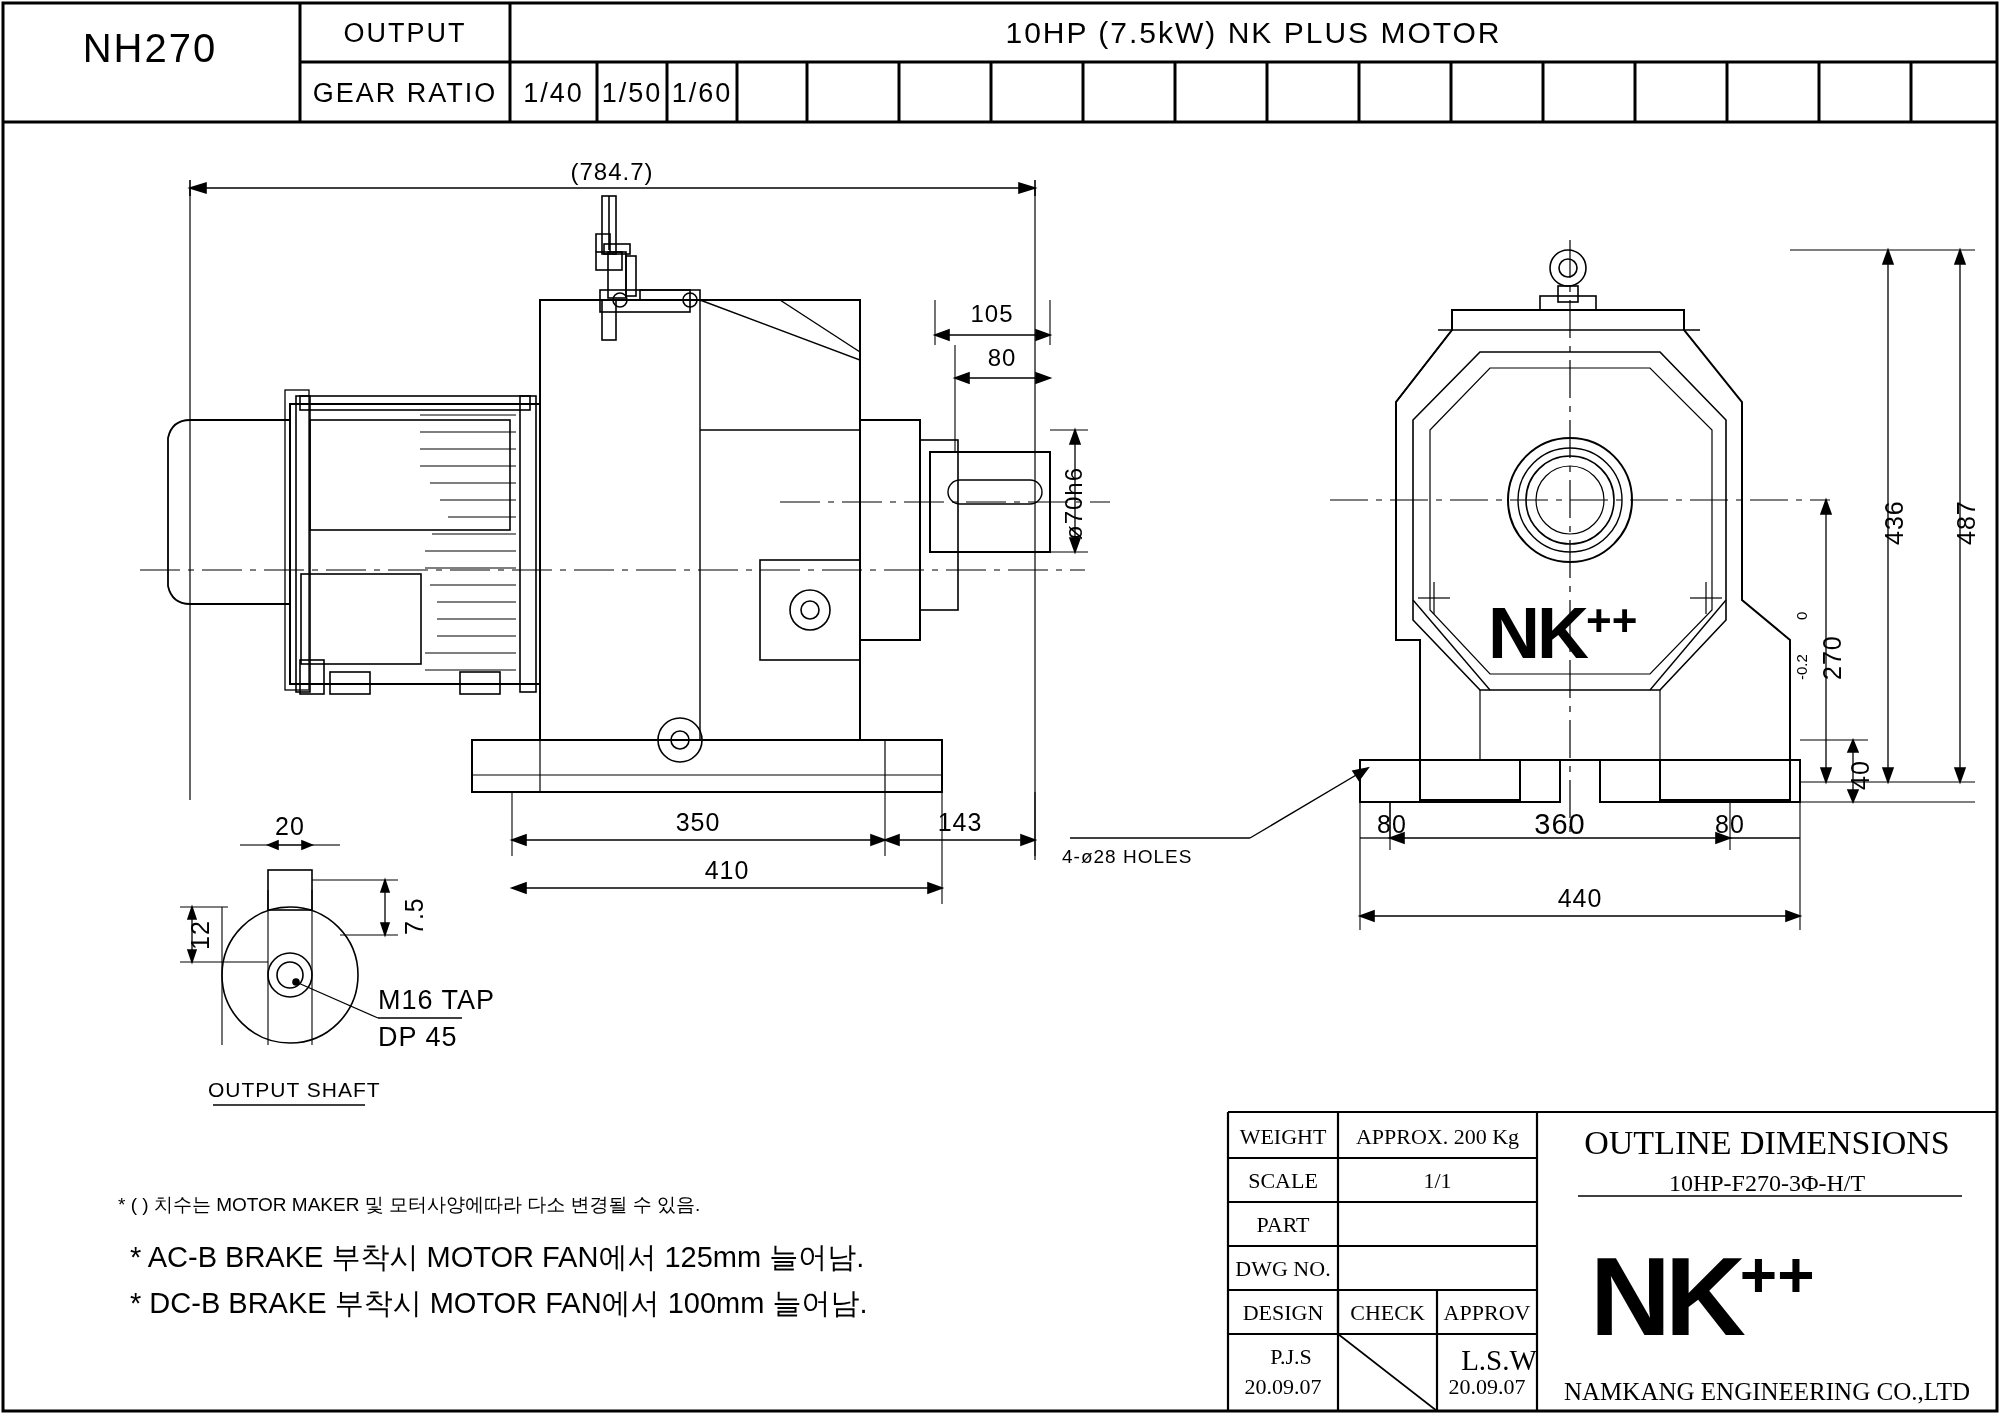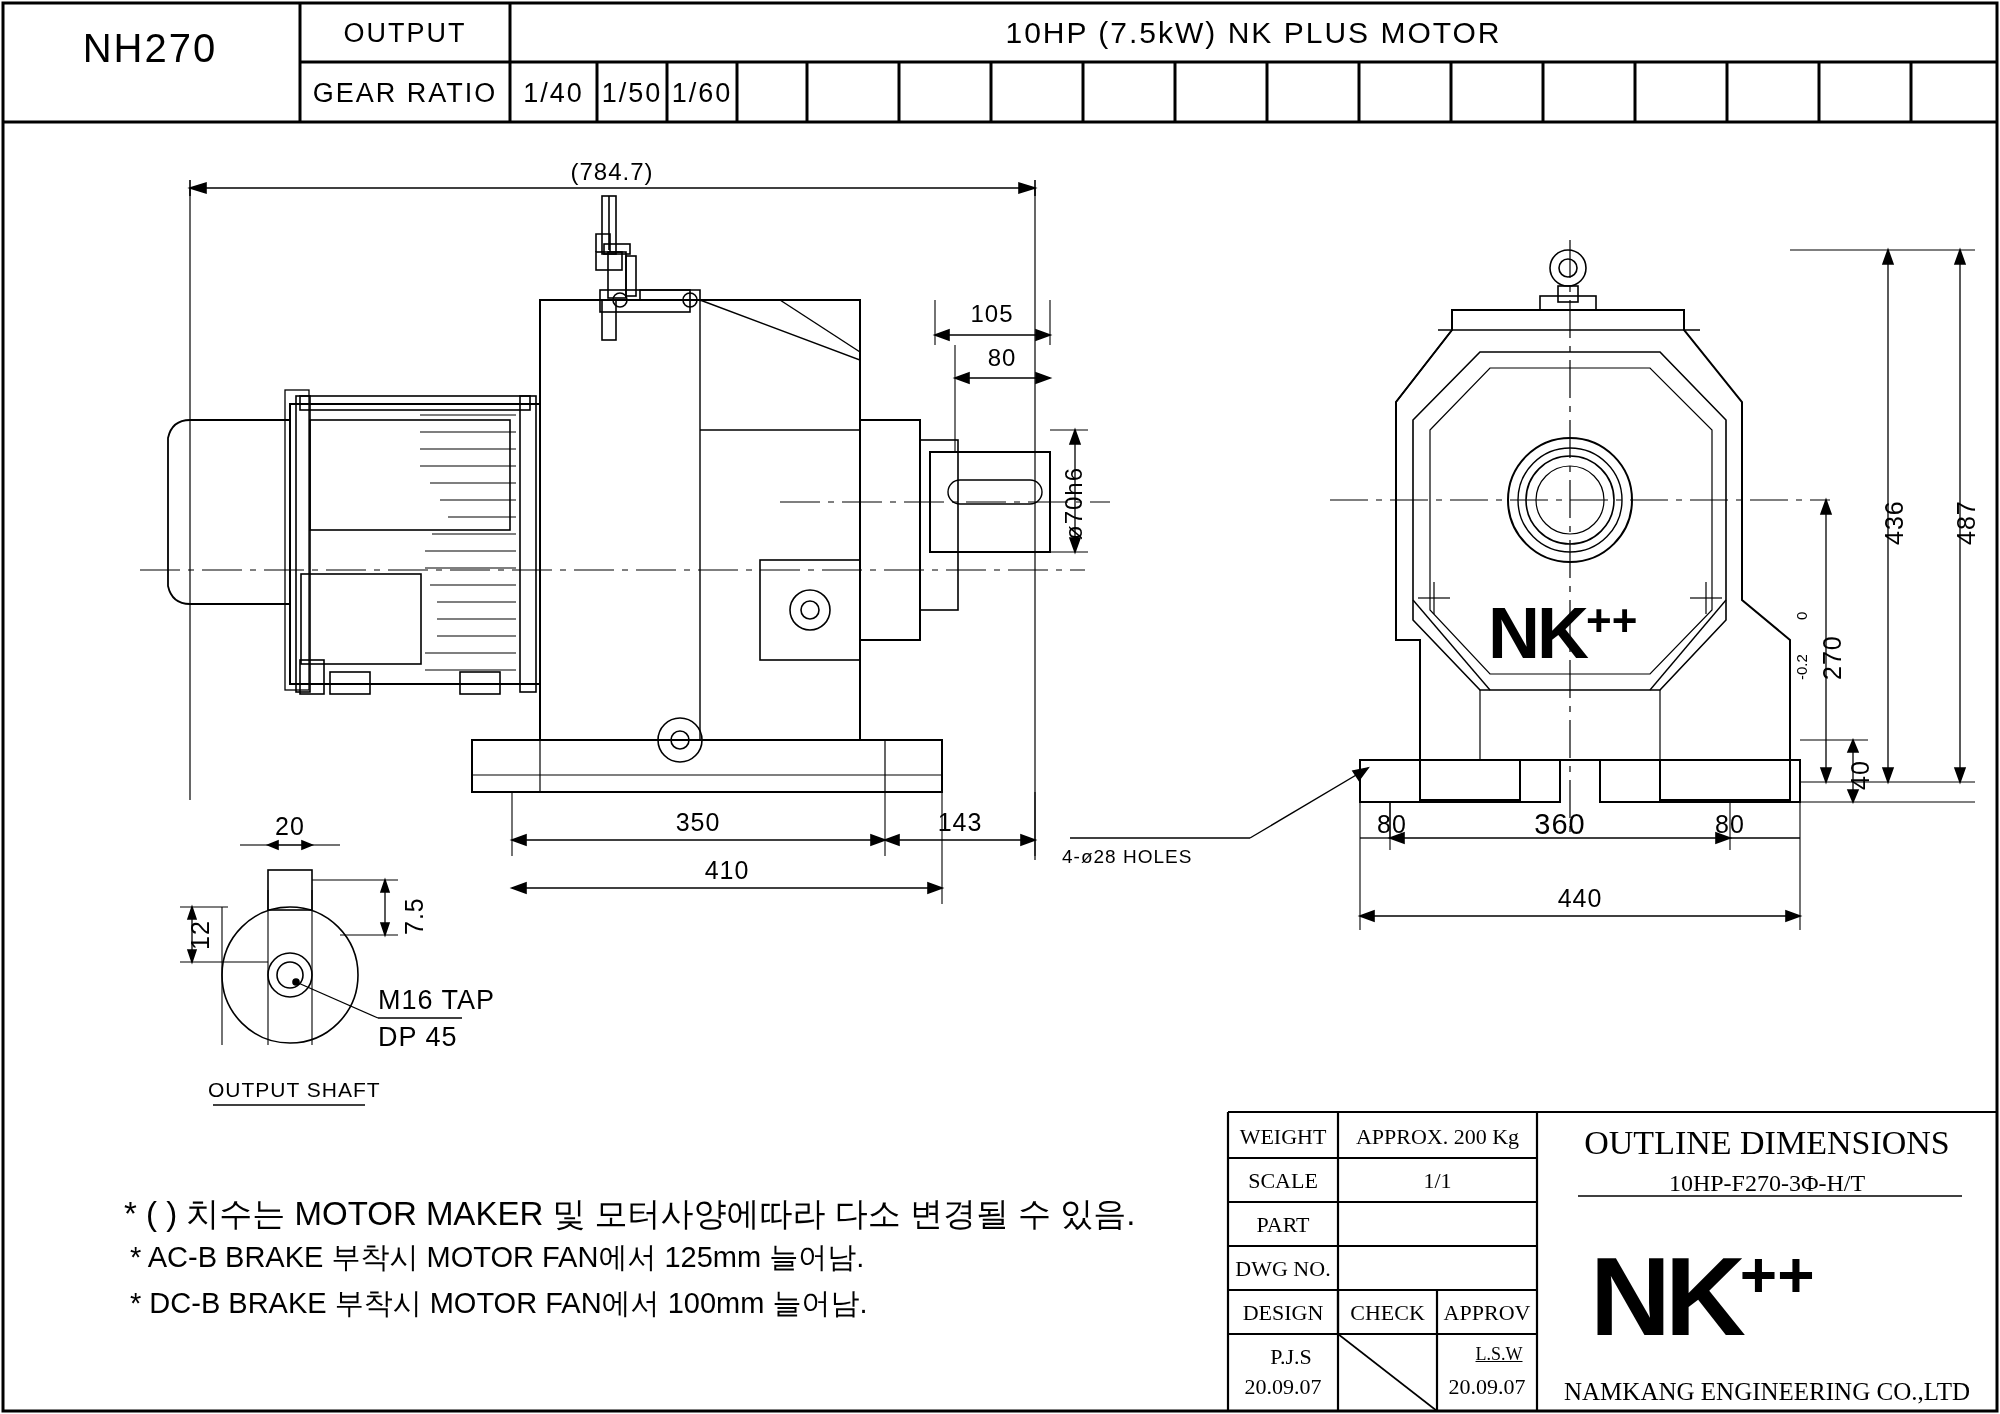--- a/index.html
+++ b/index.html
@@ -324,40 +324,40 @@
   <div class="txt c dimtxt" style="left:1342px;top:810px;width:100px;font-size:25px;">80</div>
   <div class="txt c dimtxt" style="left:1680px;top:810px;width:100px;font-size:25px;">80</div>
   <div class="txt c dimtxt" style="left:1510px;top:808px;width:100px;font-size:29px;">360</div>
   <div class="txt c dimtxt" style="left:1530px;top:884px;width:100px;font-size:25px;">440</div>
   <div class="txt dimtxt" style="left:1062px;top:846px;font-size:19px;letter-spacing:1px;">4-ø28 HOLES</div>
 
   <div class="txt" style="left:1488px;top:592px;">
     <span style="font-size:72px;font-weight:bold;letter-spacing:-3px;">NK</span><span style="font-size:44px;font-weight:bold;vertical-align:22px;">++</span>
   </div>
 
-  <div class="txt" style="left:124px;top:1192px;font-size:33px;">* (  ) 치수는 MOTOR MAKER 및 모터사양에따라 다소 변경될 수 있음.</div>
+  <div class="txt" style="left:118px;top:1192px;font-size:19px;">* (  ) 치수는 MOTOR MAKER 및 모터사양에따라 다소 변경될 수 있음.</div>
   <div class="txt" style="left:130px;top:1238px;font-size:29px;">* AC-B BRAKE 부착시 MOTOR FAN에서 125mm 늘어남.</div>
   <div class="txt" style="left:130px;top:1284px;font-size:29px;">* DC-B BRAKE 부착시 MOTOR FAN에서 100mm 늘어남.</div>
 
   <div class="txt c serif" style="left:1228px;top:1124px;width:110px;font-size:22px;">WEIGHT</div>
   <div class="txt c serif" style="left:1338px;top:1124px;width:199px;font-size:22px;">APPROX. 200 Kg</div>
   <div class="txt c serif" style="left:1228px;top:1168px;width:110px;font-size:22px;">SCALE</div>
   <div class="txt c serif" style="left:1338px;top:1168px;width:199px;font-size:22px;">1/1</div>
   <div class="txt c serif" style="left:1228px;top:1212px;width:110px;font-size:22px;">PART</div>
   <div class="txt c serif" style="left:1338px;top:1212px;width:199px;font-size:22px;"></div>
   <div class="txt c serif" style="left:1228px;top:1256px;width:110px;font-size:22px;">DWG NO.</div>
   <div class="txt c serif" style="left:1338px;top:1256px;width:199px;font-size:22px;"></div>
 
   <div class="txt c serif" style="left:1228px;top:1300px;width:110px;font-size:22px;">DESIGN</div>
   <div class="txt c serif" style="left:1338px;top:1300px;width:99px;font-size:22px;">CHECK</div>
   <div class="txt c serif" style="left:1437px;top:1300px;width:100px;font-size:22px;">APPROV</div>
 
   <div class="txt c serif" style="left:1228px;top:1344px;width:110px;font-size:22px;padding-left:8px;">P.J.S</div>
   <div class="txt c serif" style="left:1228px;top:1374px;width:110px;font-size:22px;">20.09.07</div>
-  <div class="txt c serif" style="left:1437px;top:1344px;width:124px;font-size:18px;text-decoration:underline;">L.S.W</div>
+  <div class="txt c serif" style="left:1437px;top:1344px;width:124px;font-size:29px;">L.S.W</div>
   <div class="txt c serif" style="left:1437px;top:1374px;width:100px;font-size:22px;">20.09.07</div>
 
   <div class="txt c serif" style="left:1537px;top:1124px;width:460px;font-size:34px;">OUTLINE DIMENSIONS</div>
   <div class="txt c serif" style="left:1537px;top:1170px;width:460px;font-size:24px;">10HP-F270-3Φ-H/T</div>
 
   <div class="txt" style="left:1590px;top:1232px;">
     <span style="font-size:112px;font-weight:bold;letter-spacing:-6px;">NK</span><span style="font-size:64px;font-weight:bold;vertical-align:38px;">++</span>
   </div>
   <div class="txt c serif" style="left:1537px;top:1378px;width:460px;font-size:25px;">NAMKANG ENGINEERING CO.,LTD</div>
 

